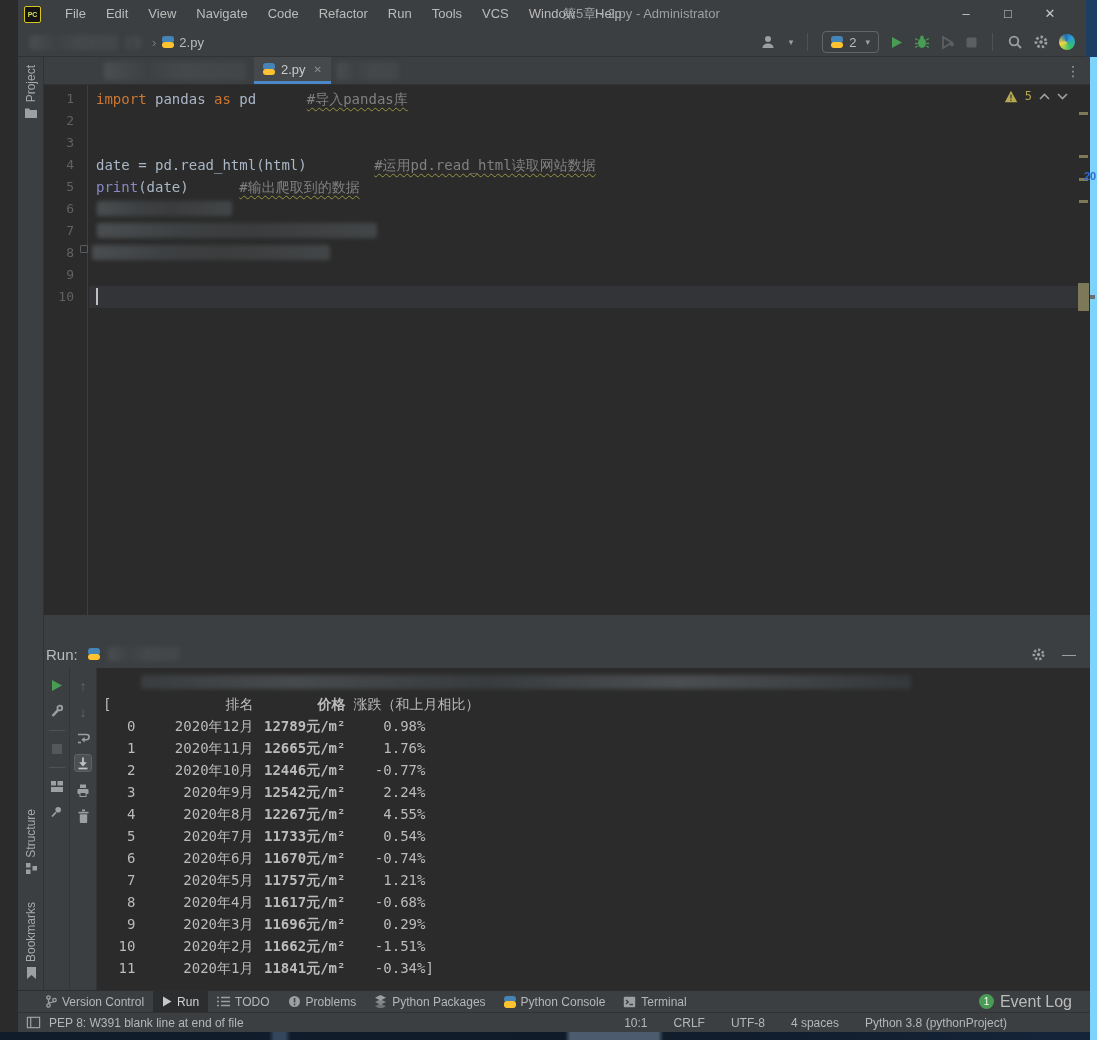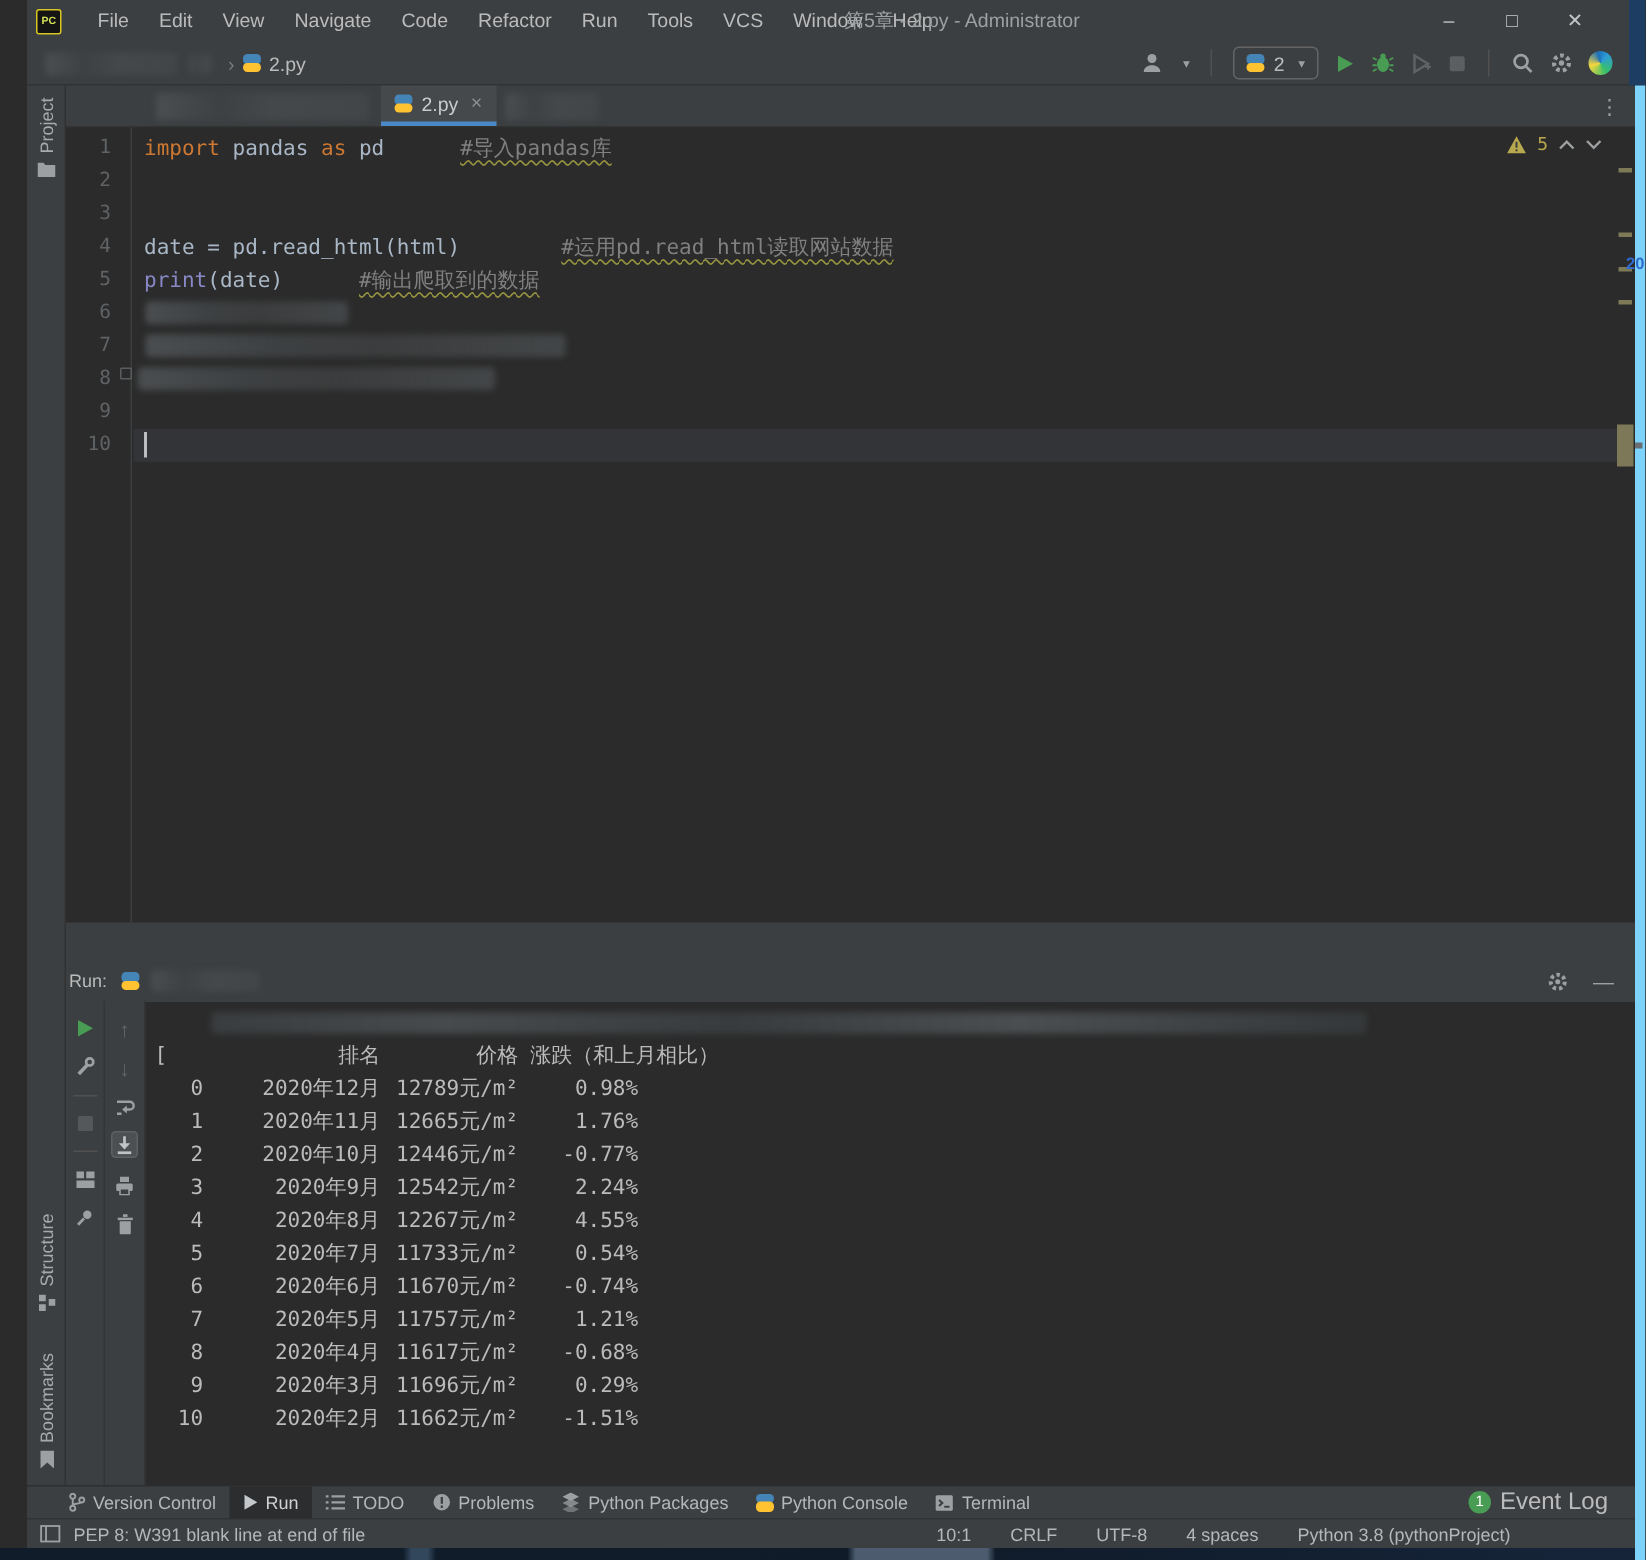--- a/index.html
+++ b/index.html
@@ -98,40 +98,40 @@
   #inspect-widget { position:absolute; right:22px; top:4px; display:flex; align-items:center; gap:7px; }
   #inspect-widget .cnt { font-size:12px; color:#b8a84e; }
   
   #err-stripe { position:absolute; right:0; top:0; width:13px; height:100%; }
   .stripe-mark { position:absolute; right:2px; width:9px; height:3px; background:#7e7a58; }
   #scroll-thumb { position:absolute; right:1px; top:198px; width:11px; height:28px; background:#8c865f; opacity:.85; }
 
   
   #run-panel { position:absolute; left:44px; top:615px; width:1046px; height:375px; background:#3c3f41; }
   #run-header { position:absolute; left:0; top:26px; right:0; height:26px; display:flex; align-items:center; }
-  #run-label { font-size:12px; color:#bbbbbb; margin-left:2px; }
+  #run-label { font-size:15px; color:#bbbbbb; margin-left:2px; }
   #run-tab-redact { width:72px; height:14px; margin-left:8px; }
   #run-header-right { margin-left:auto; display:flex; align-items:center; gap:16px; margin-right:14px; }
   #run-min { color:#9da0a2; font-size:14px; }
   #run-toolbar1 { position:absolute; left:0; top:52px; bottom:0; width:26px; border-right:1px solid #333537;
     display:flex; flex-direction:column; align-items:center; }
   #run-toolbar2 { position:absolute; left:26px; top:52px; bottom:0; width:27px; border-right:1px solid #333537;
     display:flex; flex-direction:column; align-items:center; }
   .rt-ico { margin-top:12px; }
   .rt-div { width:16px; height:1px; background:#515151; margin-top:12px; }
   .arrow-gray { color:#63676a; font-size:14px; line-height:14px; }
   #scroll-end-btn { background:#4d5053; border:1px solid #5e6163; border-radius:3px; padding:1px; margin-top:10px; }
   #console { position:absolute; left:53px; top:53px; right:0; bottom:0; background:#2b2b2b; padding:4px 0 0 4px;
     font-size:14px; line-height:22px; color:#bbbbbb; }
   #console-redact { width:770px; height:14px; margin:3px 0 4px 40px;
     background:linear-gradient(90deg,#3a3d3f,#474a4c 20%,#393c3e 45%,#4b4e50 70%,#404345 85%,#35383a); border-radius:2px; filter:blur(2px); }
   .c-row { display:flex; white-space:pre; }
   .c-i { width:24px; text-align:right; }
   .c-m { width:110px; text-align:right; margin-left:8px; }
-  .c-p { width:82px; text-align:right; margin-left:10px; }
+  .c-p { width:82px; text-align:right; margin-left:10px;font-weight:bold; }
   .c-c { width:72px; text-align:right; margin-left:8px; }
   .c-bracket { margin-left:2px; }
 
   
   #bottombar { position:absolute; left:18px; top:990px; width:1072px; height:22px; background:#3c3f41;
     border-top:1px solid #2c2e30; display:flex; align-items:center; }
   .bb-item { display:flex; align-items:center; gap:5px; font-size:12px; color:#b4b7b9; padding:0 9px; height:22px; }
   .bb-item.active { background:#2b2d2f; color:#d0d2d4; }
   #bb-spacer1 { width:18px; }
   #event-log { margin-left:auto; display:flex; align-items:center; gap:6px; margin-right:18px; }
@@ -442,20 +442,21 @@
     <div class="c-row"><span class="c-bracket"> </span><span class="c-i">1</span><span class="c-m">2020年11月</span><span class="c-p">12665元/m²</span><span class="c-c">1.76%</span></div>
     <div class="c-row"><span class="c-bracket"> </span><span class="c-i">2</span><span class="c-m">2020年10月</span><span class="c-p">12446元/m²</span><span class="c-c">-0.77%</span></div>
     <div class="c-row"><span class="c-bracket"> </span><span class="c-i">3</span><span class="c-m">2020年9月</span><span class="c-p">12542元/m²</span><span class="c-c">2.24%</span></div>
     <div class="c-row"><span class="c-bracket"> </span><span class="c-i">4</span><span class="c-m">2020年8月</span><span class="c-p">12267元/m²</span><span class="c-c">4.55%</span></div>
     <div class="c-row"><span class="c-bracket"> </span><span class="c-i">5</span><span class="c-m">2020年7月</span><span class="c-p">11733元/m²</span><span class="c-c">0.54%</span></div>
     <div class="c-row"><span class="c-bracket"> </span><span class="c-i">6</span><span class="c-m">2020年6月</span><span class="c-p">11670元/m²</span><span class="c-c">-0.74%</span></div>
     <div class="c-row"><span class="c-bracket"> </span><span class="c-i">7</span><span class="c-m">2020年5月</span><span class="c-p">11757元/m²</span><span class="c-c">1.21%</span></div>
     <div class="c-row"><span class="c-bracket"> </span><span class="c-i">8</span><span class="c-m">2020年4月</span><span class="c-p">11617元/m²</span><span class="c-c">-0.68%</span></div>
     <div class="c-row"><span class="c-bracket"> </span><span class="c-i">9</span><span class="c-m">2020年3月</span><span class="c-p">11696元/m²</span><span class="c-c">0.29%</span></div>
     <div class="c-row"><span class="c-bracket"> </span><span class="c-i">10</span><span class="c-m">2020年2月</span><span class="c-p">11662元/m²</span><span class="c-c">-1.51%</span></div>
+    <div class="c-row"><span class="c-bracket"> </span><span class="c-i">11</span><span class="c-m">2020年1月</span><span class="c-p">11841元/m²</span><span class="c-c">-0.34%</span><span>]</span></div>
   </div>
 </div>
 
 <div id="bottombar">
   <span id="bb-spacer1"></span>
   <div class="bb-item">
     <svg width="12" height="13" viewBox="0 0 12 13">
         <circle cx="3.5" cy="2.5" r="1.7" fill="none" stroke="#9da0a2" stroke-width="1.3"></circle>
         <circle cx="3.5" cy="10.5" r="1.7" fill="none" stroke="#9da0a2" stroke-width="1.3"></circle>
         <circle cx="9.5" cy="5" r="1.7" fill="none" stroke="#9da0a2" stroke-width="1.3"></circle>

